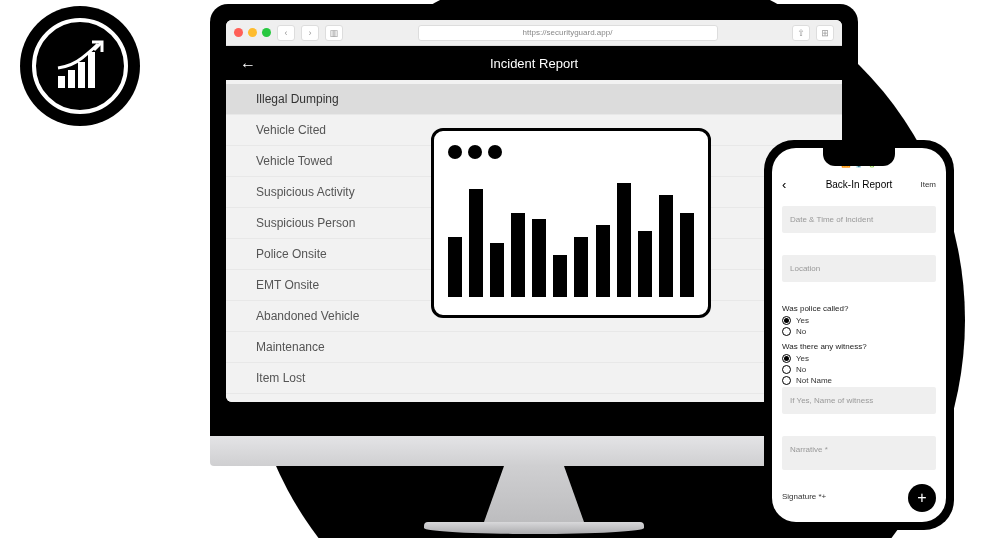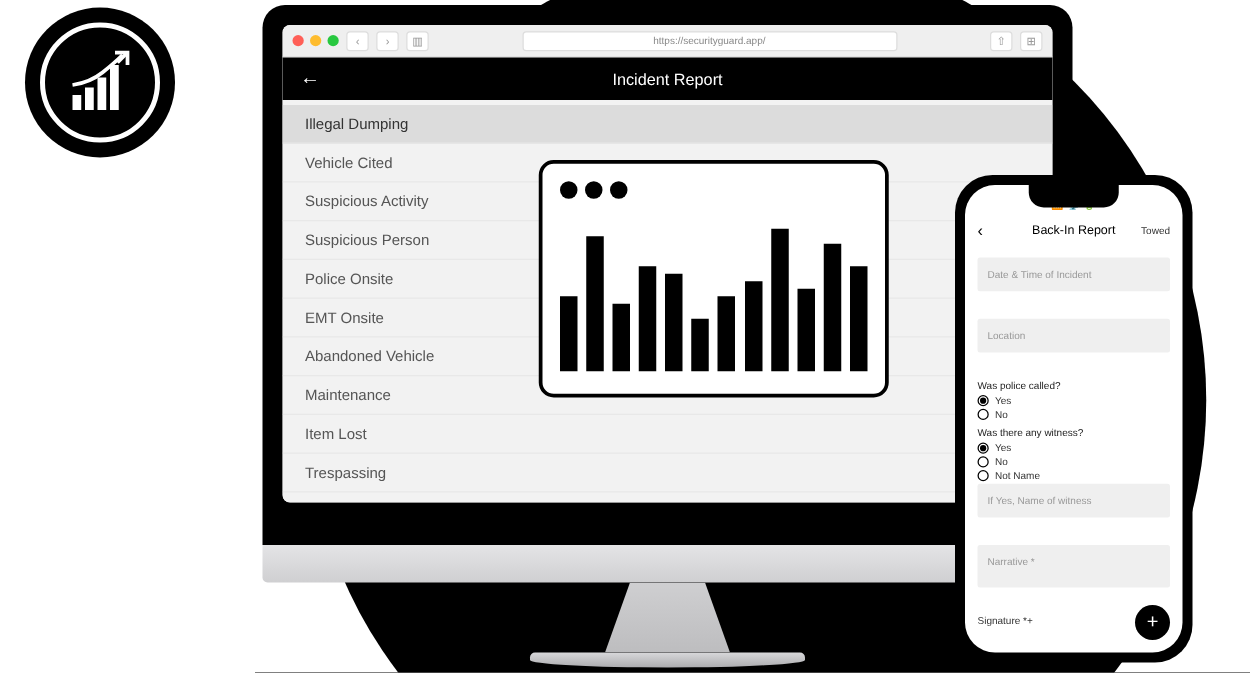--- a/index.html
+++ b/index.html
@@ -155,21 +155,21 @@
   }
 
   .list-area {
     flex: 1;
     background: #f2f2f2;
     padding: 4px 0;
     overflow: hidden;
     position: relative;
   }
   .list-item {
-    padding: 8px 18px;
+    padding: 8px 30px;
     font-size: 12px;
     color: #555;
     border-bottom: 1px solid #e8e8e8;
   }
   .list-item.selected {
     background: #dcdcdc;
     color: #333;
   }
 
   
@@ -359,20 +359,21 @@
       </div>
 
       <div class="app-header">
         <span class="back">←</span>
         <span class="title">Incident Report</span>
       </div>
 
       <div class="list-area">
         <div class="list-item selected">Illegal Dumping</div>
         <div class="list-item">Vehicle Cited</div>
+        <div class="list-item">Vehicle Towed</div>
         <div class="list-item">Suspicious Activity</div>
         <div class="list-item">Suspicious Person</div>
         <div class="list-item">Police Onsite</div>
         <div class="list-item">EMT Onsite</div>
         <div class="list-item">Abandoned Vehicle</div>
         <div class="list-item">Maintenance</div>
         <div class="list-item">Item Lost</div>
         <div class="list-item">Trespassing</div>
 
         <div class="chart-card">
@@ -411,21 +412,21 @@
       <span>9:41</span>
       <div class="status-right">
         <span>📶</span>
         <span>📡</span>
         <span>🔋</span>
       </div>
     </div>
     <div class="phone-header">
       <span class="back">‹</span>
       <span class="title">Back-In Report</span>
-      <span class="save">Towed</span>
+      <span class="save">Item</span>
     </div>
     <div class="phone-body">
       <div class="field">Date &amp; Time of Incident</div>
       <div class="field">Location</div>
 
       <div class="question">Was police called?</div>
       <div class="radio-row">
         <span class="radio checked"></span>
         <span>Yes</span>
       </div>

